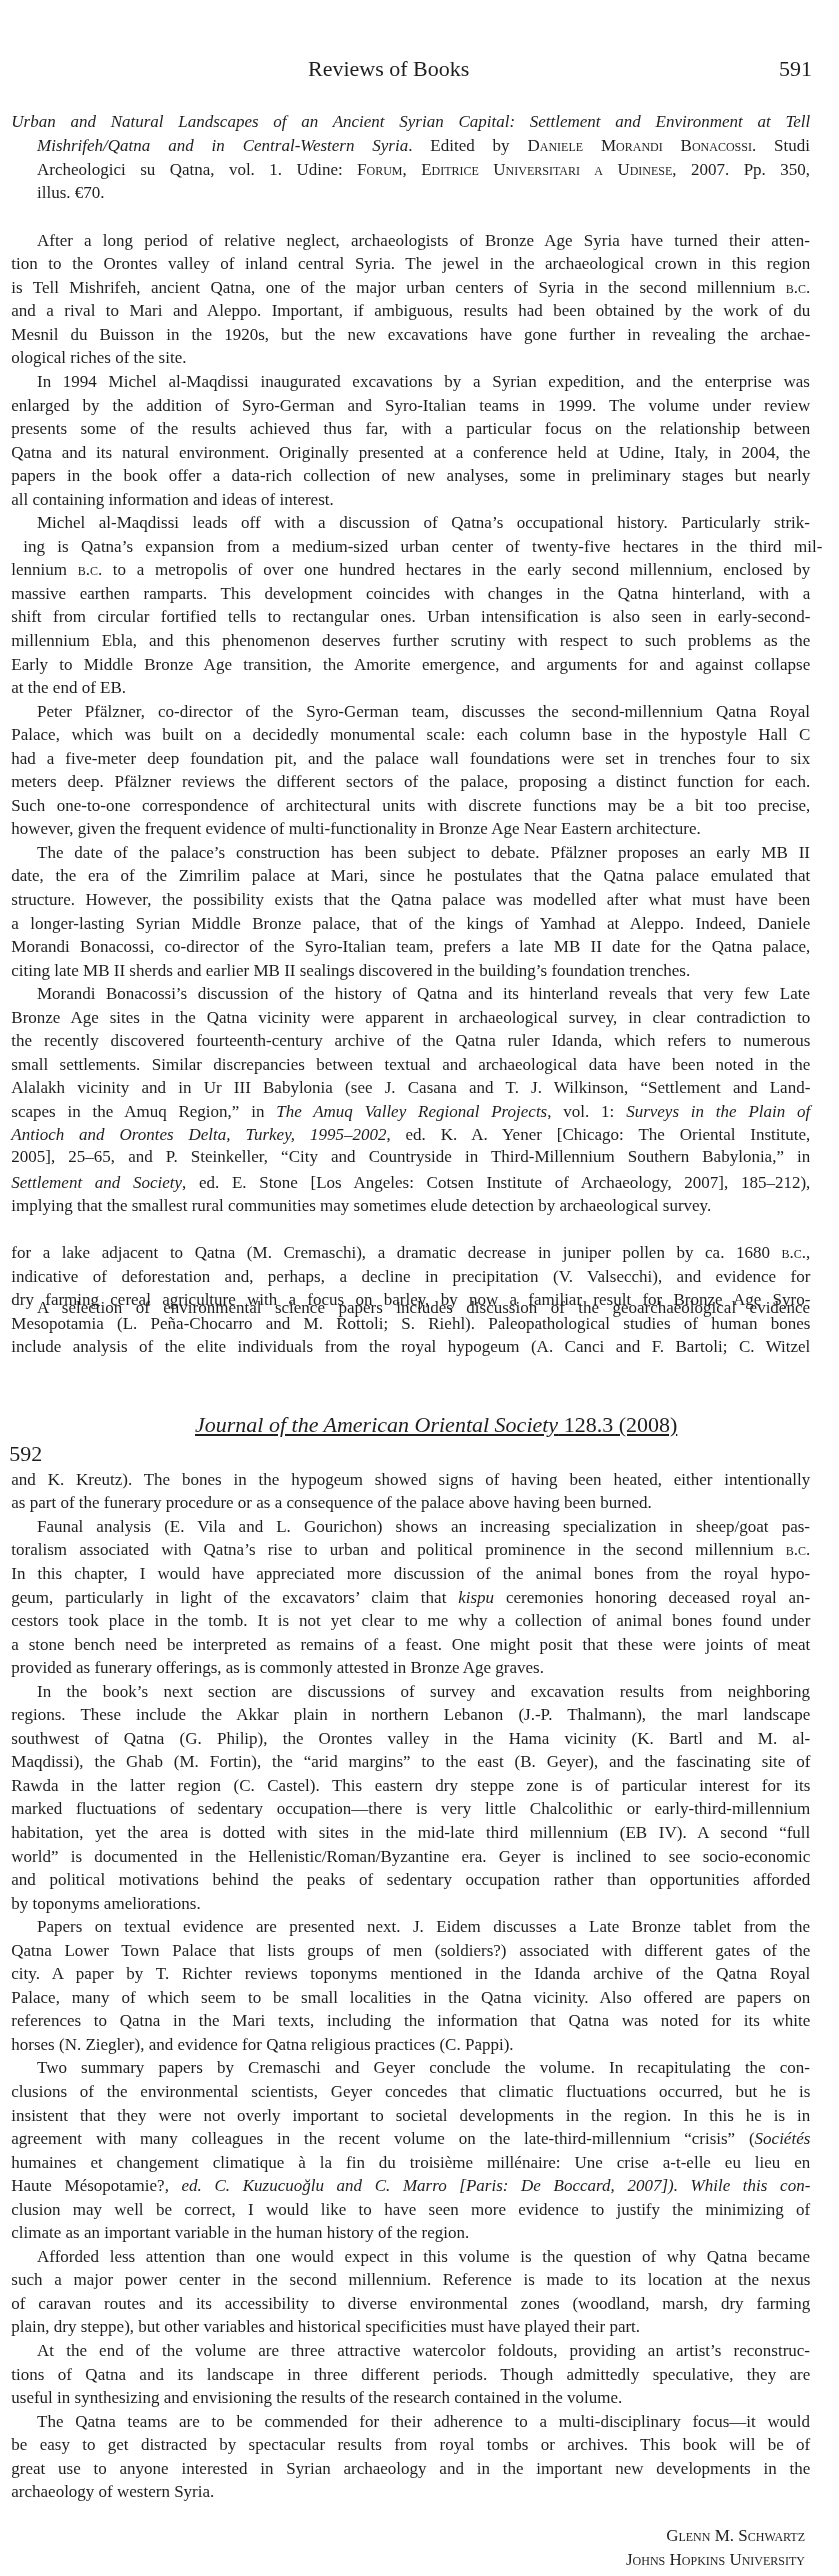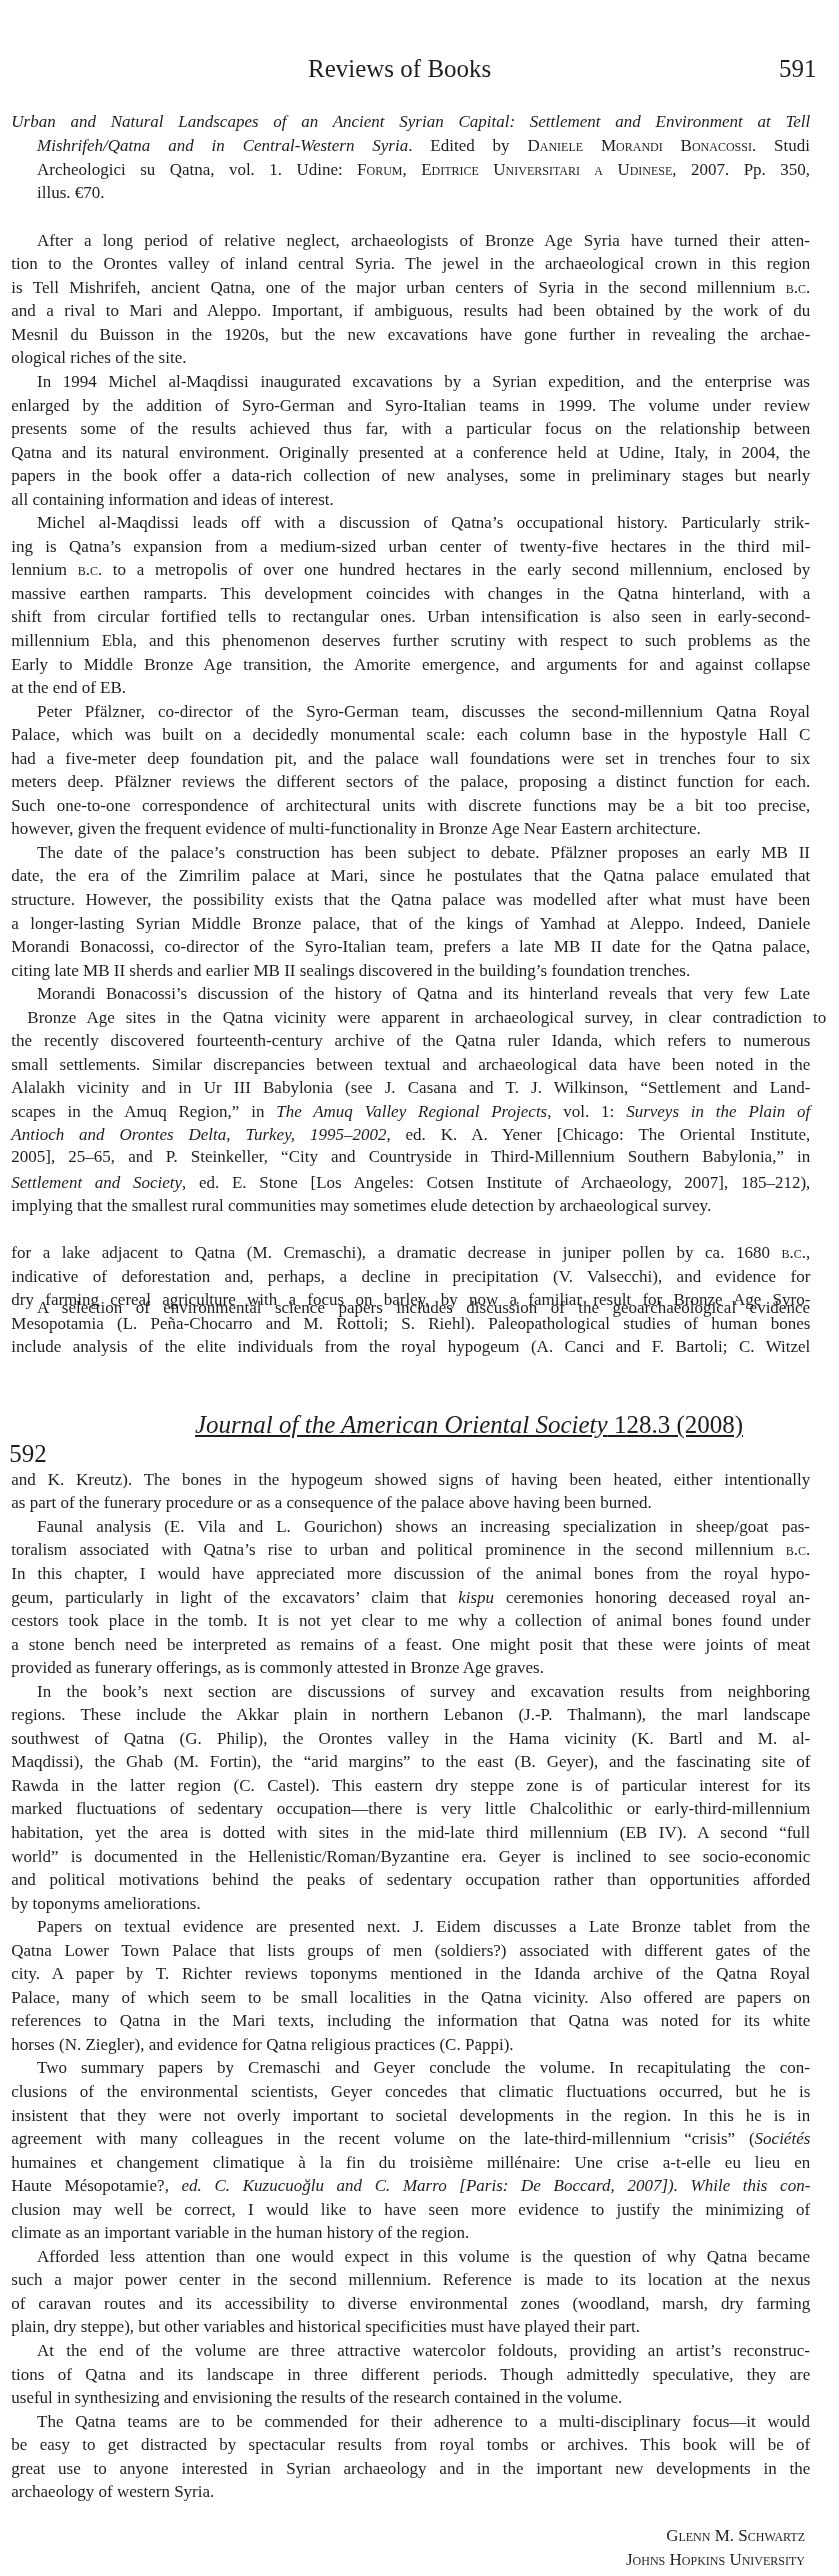--- a/index.html
+++ b/index.html
@@ -1,19 +1,19 @@
 <!DOCTYPE html>
 <html style="font-size:8.2px"><head>
 <meta charset="utf-8">
 <style>
   html, body { margin: 0; padding: 0; background: #ffffff; }
   body { width: 839px; height: 2597px; position: relative; overflow: hidden;
          font-family: "Liberation Serif", "DejaVu Serif", serif; color: #1e1e1e; }
   .abs { position: absolute; white-space: nowrap; }
-  .running { font-size: 25px; top: 57px; line-height: 24px; }
+  .running { font-size: 22px; top: 57px; line-height: 24px; }
   .line { position: absolute; left: 11.3px; width: 799px; font-size: 17px; line-height: 24px;
           height: 24px; text-align: justify; text-align-last: justify; white-space: nowrap;
           overflow: visible; }
   .line.last { text-align-last: left; }
   .line.indent { left: 37px; width: 773px; }
   .line.hang { left: 37px; width: 773px; }
   .it { font-style: italic; }
   .sc { font-variant: small-caps; }
   .sig { position: absolute; right: 34px; font-size: 17px; line-height: 24px; font-variant: small-caps; white-space: nowrap; }
 </style>
@@ -42,21 +42,21 @@
     <div>
       <div class="line indent" style="top: 370px;"><span>In 1994 Michel al-Maqdissi inaugurated excavations by a Syrian expedition, and the enterprise was</span></div>
       <div class="line" style="top: 394px;"><span>enlarged by the addition of Syro-German and Syro-Italian teams in 1999. The volume under review</span></div>
       <div class="line" style="top: 417px;"><span>presents some of the results achieved thus far, with a particular focus on the relationship between</span></div>
       <div class="line" style="top: 441px;"><span>Qatna and its natural environment. Originally presented at a conference held at Udine, Italy, in 2004, the</span></div>
       <div class="line" style="top: 464px;"><span>papers in the book offer a data-rich collection of new analyses, some in preliminary stages but nearly</span></div>
       <div class="line last" style="top: 488px;"><span>all containing information and ideas of interest.</span></div>
     </div>
     <div>
       <div class="line indent" style="top: 511px;"><span>Michel al-Maqdissi leads off with a discussion of Qatna’s occupational history. Particularly strik-</span></div>
-      <div class="line" style="top: 535px;"><span>ing is Qatna’s expansion from a medium-sized urban center of twenty-five hectares in the third mil-</span></div>
+      <div class="line" style="top: 535px; margin-left: 12px;"><span>ing is Qatna’s expansion from a medium-sized urban center of twenty-five hectares in the third mil-</span></div>
       <div class="line" style="top: 558px;"><span>lennium </span><span class=" sc">b.c.</span><span> to a metropolis of over one hundred hectares in the early second millennium, enclosed by</span></div>
       <div class="line" style="top: 582px;"><span>massive earthen ramparts. This development coincides with changes in the Qatna hinterland, with a</span></div>
       <div class="line" style="top: 605px;"><span>shift from circular fortified tells to rectangular ones. Urban intensification is also seen in early-second-</span></div>
       <div class="line" style="top: 629px;"><span>millennium Ebla, and this phenomenon deserves further scrutiny with respect to such problems as the</span></div>
       <div class="line" style="top: 653px;"><span>Early to Middle Bronze Age transition, the Amorite emergence, and arguments for and against collapse</span></div>
       <div class="line last" style="top: 676px;"><span>at the end of EB.</span></div>
     </div>
     <div>
       <div class="line indent" style="top: 700px;"><span>Peter Pfälzner, co-director of the Syro-German team, discusses the second-millennium Qatna Royal</span></div>
       <div class="line" style="top: 723px;"><span>Palace, which was built on a decidedly monumental scale: each column base in the hypostyle Hall C</span></div>
@@ -68,21 +68,21 @@
     <div>
       <div class="line indent" style="top: 841px;"><span>The date of the palace’s construction has been subject to debate. Pfälzner proposes an early MB II</span></div>
       <div class="line" style="top: 864px;"><span>date, the era of the Zimrilim palace at Mari, since he postulates that the Qatna palace emulated that</span></div>
       <div class="line" style="top: 888px;"><span>structure. However, the possibility exists that the Qatna palace was modelled after what must have been</span></div>
       <div class="line" style="top: 912px;"><span>a longer-lasting Syrian Middle Bronze palace, that of the kings of Yamhad at Aleppo. Indeed, Daniele</span></div>
       <div class="line" style="top: 935px;"><span>Morandi Bonacossi, co-director of the Syro-Italian team, prefers a late MB II date for the Qatna palace,</span></div>
       <div class="line last" style="top: 959px;"><span>citing late MB II sherds and earlier MB II sealings discovered in the building’s foundation trenches.</span></div>
     </div>
     <div>
       <div class="line indent" style="top: 982px;"><span>Morandi Bonacossi’s discussion of the history of Qatna and its hinterland reveals that very few Late</span></div>
-      <div class="line" style="top: 1006px; margin-left: 16px;"><span>Bronze Age sites in the Qatna vicinity were apparent in archaeological survey, in clear contradiction to</span></div>
+      <div class="line" style="top: 1006px;"><span>Bronze Age sites in the Qatna vicinity were apparent in archaeological survey, in clear contradiction to</span></div>
       <div class="line" style="top: 1029px;"><span>the recently discovered fourteenth-century archive of the Qatna ruler Idanda, which refers to numerous</span></div>
       <div class="line" style="top: 1053px;"><span>small settlements. Similar discrepancies between textual and archaeological data have been noted in the</span></div>
       <div class="line" style="top: 1076px;"><span>Alalakh vicinity and in Ur III Babylonia (see J. Casana and T. J. Wilkinson, “Settlement and Land-</span></div>
       <div class="line" style="top: 1100px;"><span>scapes in the Amuq Region,” in </span><span class="it">The Amuq Valley Regional Projects</span><span>, vol. 1: </span><span class="it">Surveys in the Plain of</span></div>
       <div class="line" style="top: 1123px;"><span class="it">Antioch and Orontes Delta, Turkey, 1995–2002</span><span>, ed. K. A. Yener [Chicago: The Oriental Institute,</span></div>
       <div class="line" style="top: 1145px;"><span>2005], 25–65, and P. Steinkeller, “City and Countryside in Third-Millennium Southern Babylonia,” in</span></div>
       <div class="line" style="top: 1171px;"><span class="it">Settlement and Society</span><span>, ed. E. Stone [Los Angeles: Cotsen Institute of Archaeology, 2007], 185–212),</span></div>
       <div class="line last" style="top: 1194px;"><span>implying that the smallest rural communities may sometimes elude detection by archaeological survey.</span></div>
     </div>
     <div>

